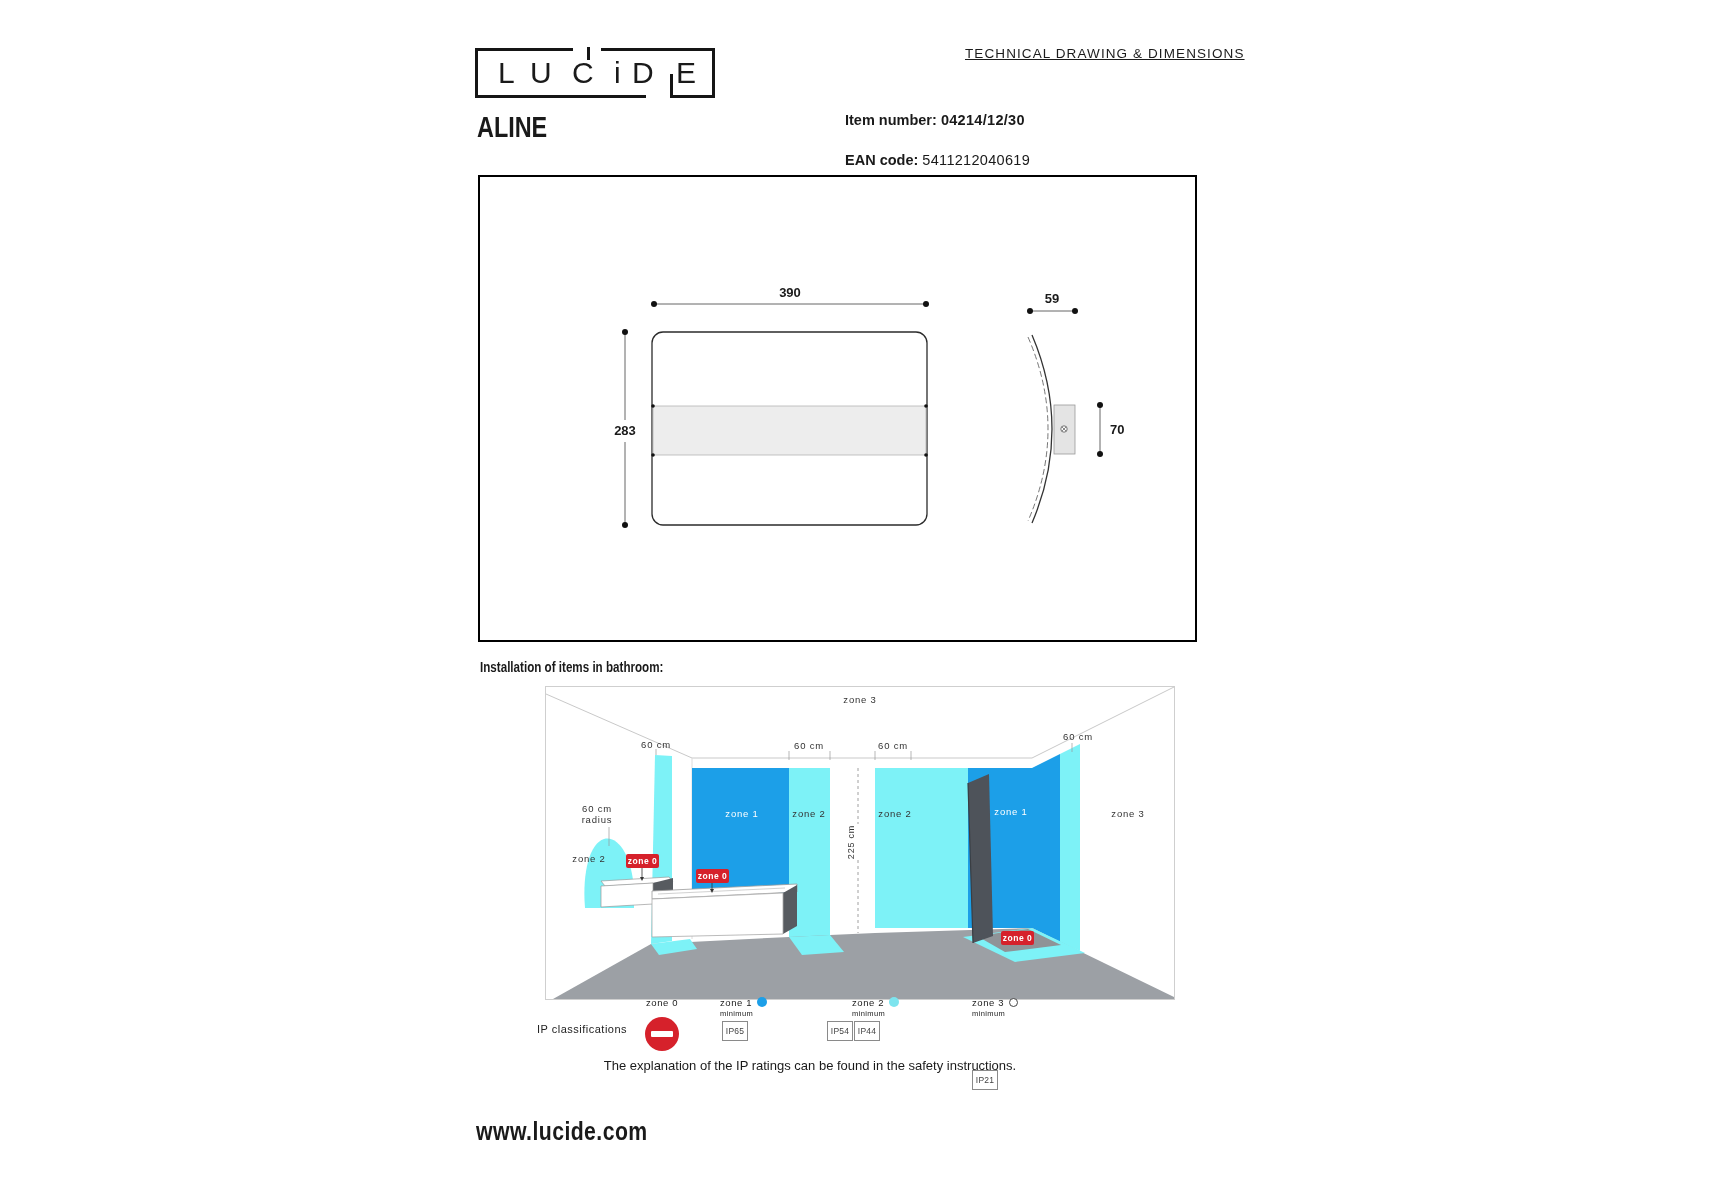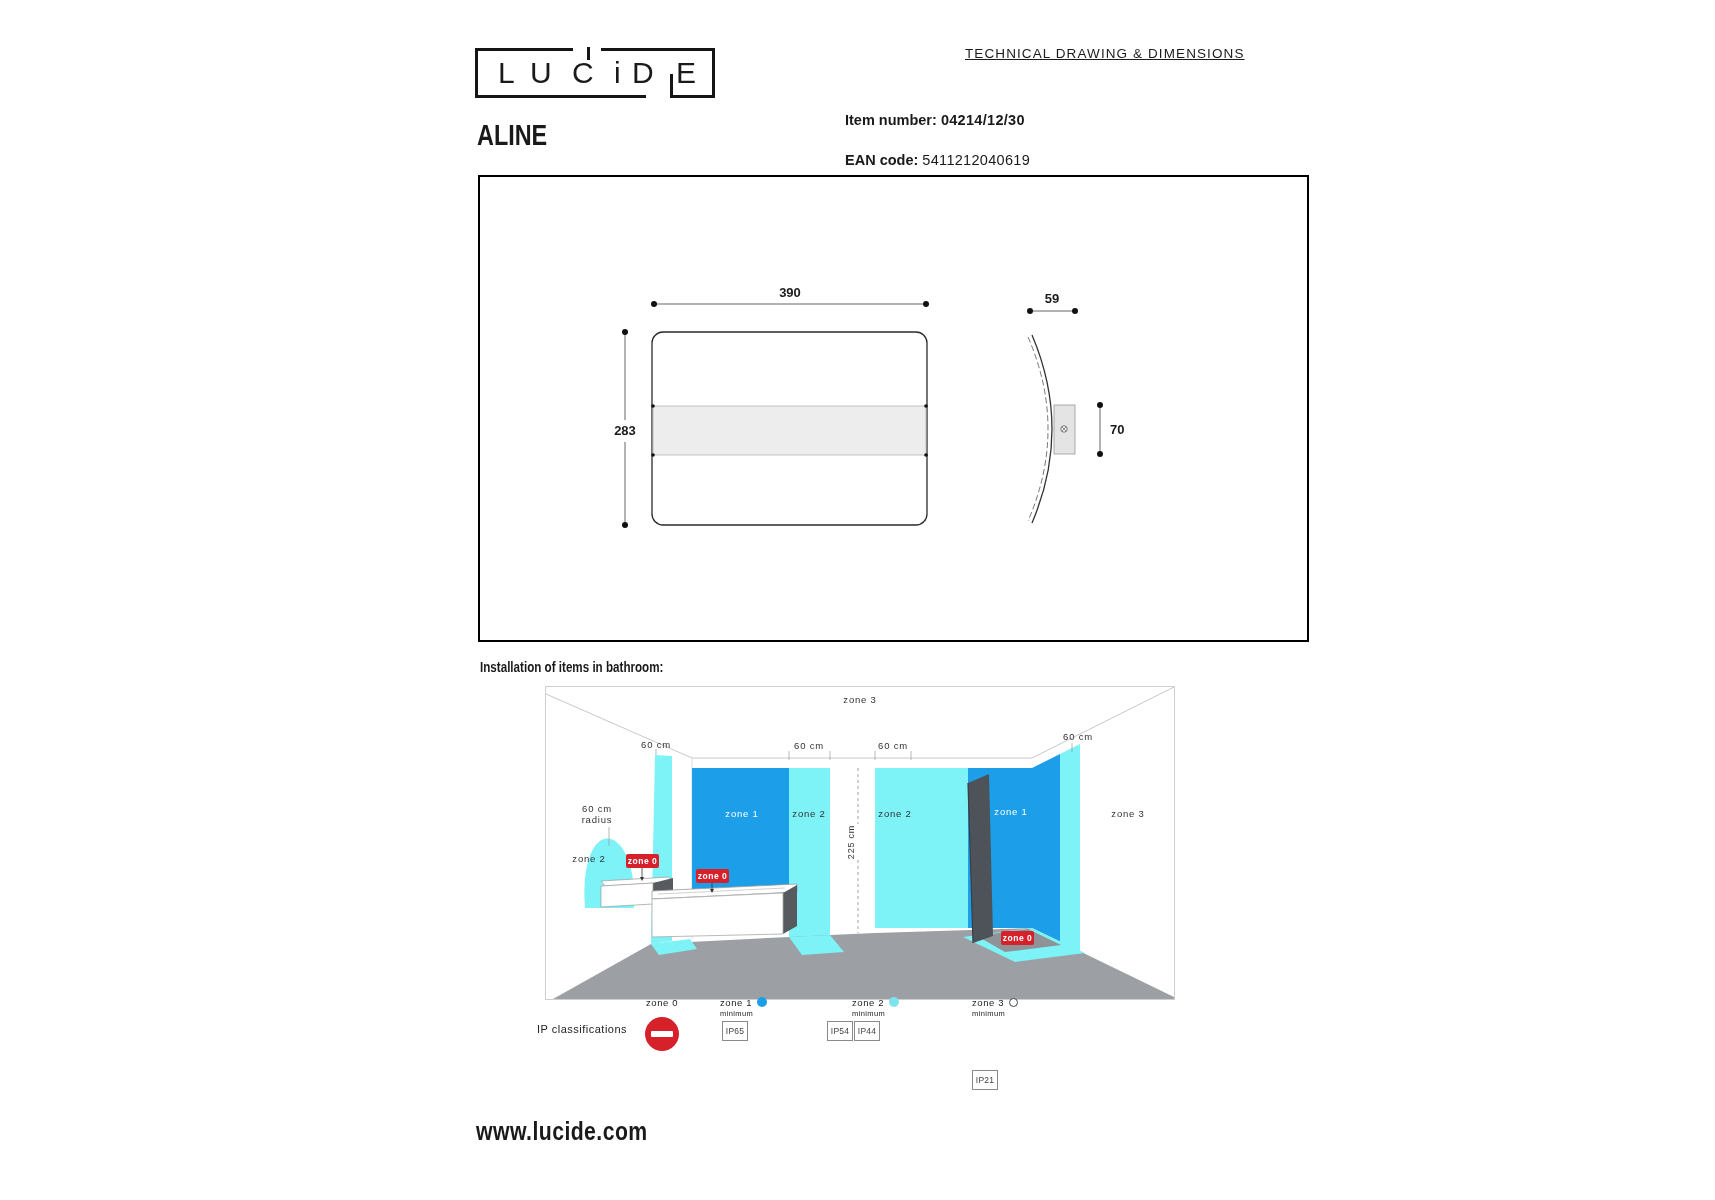--- a/index.html
+++ b/index.html
@@ -10,27 +10,27 @@
 
   
   #logo-box { left:475px; top:48px; width:240px; height:50px; border:3px solid #151515; }
   .logo-letter { position:absolute; top:5px; font-size:30px; font-weight:400; color:#1a1a1a; font-family:"Liberation Sans",sans-serif; }
   #logo-gap-top { left:95px; top:-4px; width:28px; height:5px; background:#fff; position:absolute; }
   #logo-cord { left:109px; top:-4px; width:3px; height:13px; background:#151515; position:absolute; }
   #logo-gap-bottom { left:168px; bottom:-4px; width:26px; height:5px; background:#fff; position:absolute; }
   #logo-hook { left:192px; bottom:-3px; width:3px; height:24px; background:#151515; position:absolute; }
 
   #doc-title { left:965px; top:46px; font-size:13.5px; letter-spacing:1.1px; color:#1c1c1c;text-decoration:underline; }
-  #product-name { left:477px; top:118px; font-size:30px; font-weight:bold; }
+  #product-name { left:477px; top:110px; font-size:30px; font-weight:bold; }
   #item-line { left:845px; top:112px; font-size:14.5px; font-weight:bold; }
   #ean-line { left:845px; top:132px; font-size:14.5px;margin-top:20px; }
   #ean-line .lbl { font-weight:bold; }
 
   
-  #drawing-box { left:478px; top:175px; width:831px; height:467px; border:2px solid #000; background:#fff; }
+  #drawing-box { left:478px; top:175px; width:719px; height:467px; border:2px solid #000; background:#fff; }
 
   
   #install-heading { left:480px; top:658px; font-size:15.5px; font-weight:bold; }
   .cond75 { transform:scaleX(0.75); transform-origin:0 0; white-space:nowrap; }
 
   
   #bathroom-box { left:545px; top:686px; width:630px; height:314px; }
 
   
   .legend-label { position:absolute; font-size:9.5px; letter-spacing:.6px; color:#222; white-space:nowrap; }
@@ -248,18 +248,19 @@
   <div class="legend-min" style="left:852px; top:1009px;">minimum</div>
   <div class="ip-box" style="left:827px; top:1021px;">IP54</div>
   <div class="ip-box" style="left:854px; top:1021px;">IP44</div>
 
   <div class="legend-label" style="left:972px; top:997px;">
     <span>zone 3</span><span class="dot dot-zone3"></span>
   </div>
   <div class="legend-min" style="left:972px; top:1009px;">minimum</div>
   <div class="ip-box" style="left:972px; top:1070px;">IP21</div>
 
+  <div class="abs" id="ip-note">The explanation of the IP ratings can be found in the safety instructions.</div>
 
   <div class="abs" id="footer-url">
     <span style="display:inline-block; transform:scaleX(0.85); transform-origin:0 0; white-space:nowrap;">www.lucide.com</span>
   </div>
 
 </div>
 
 </body></html>

